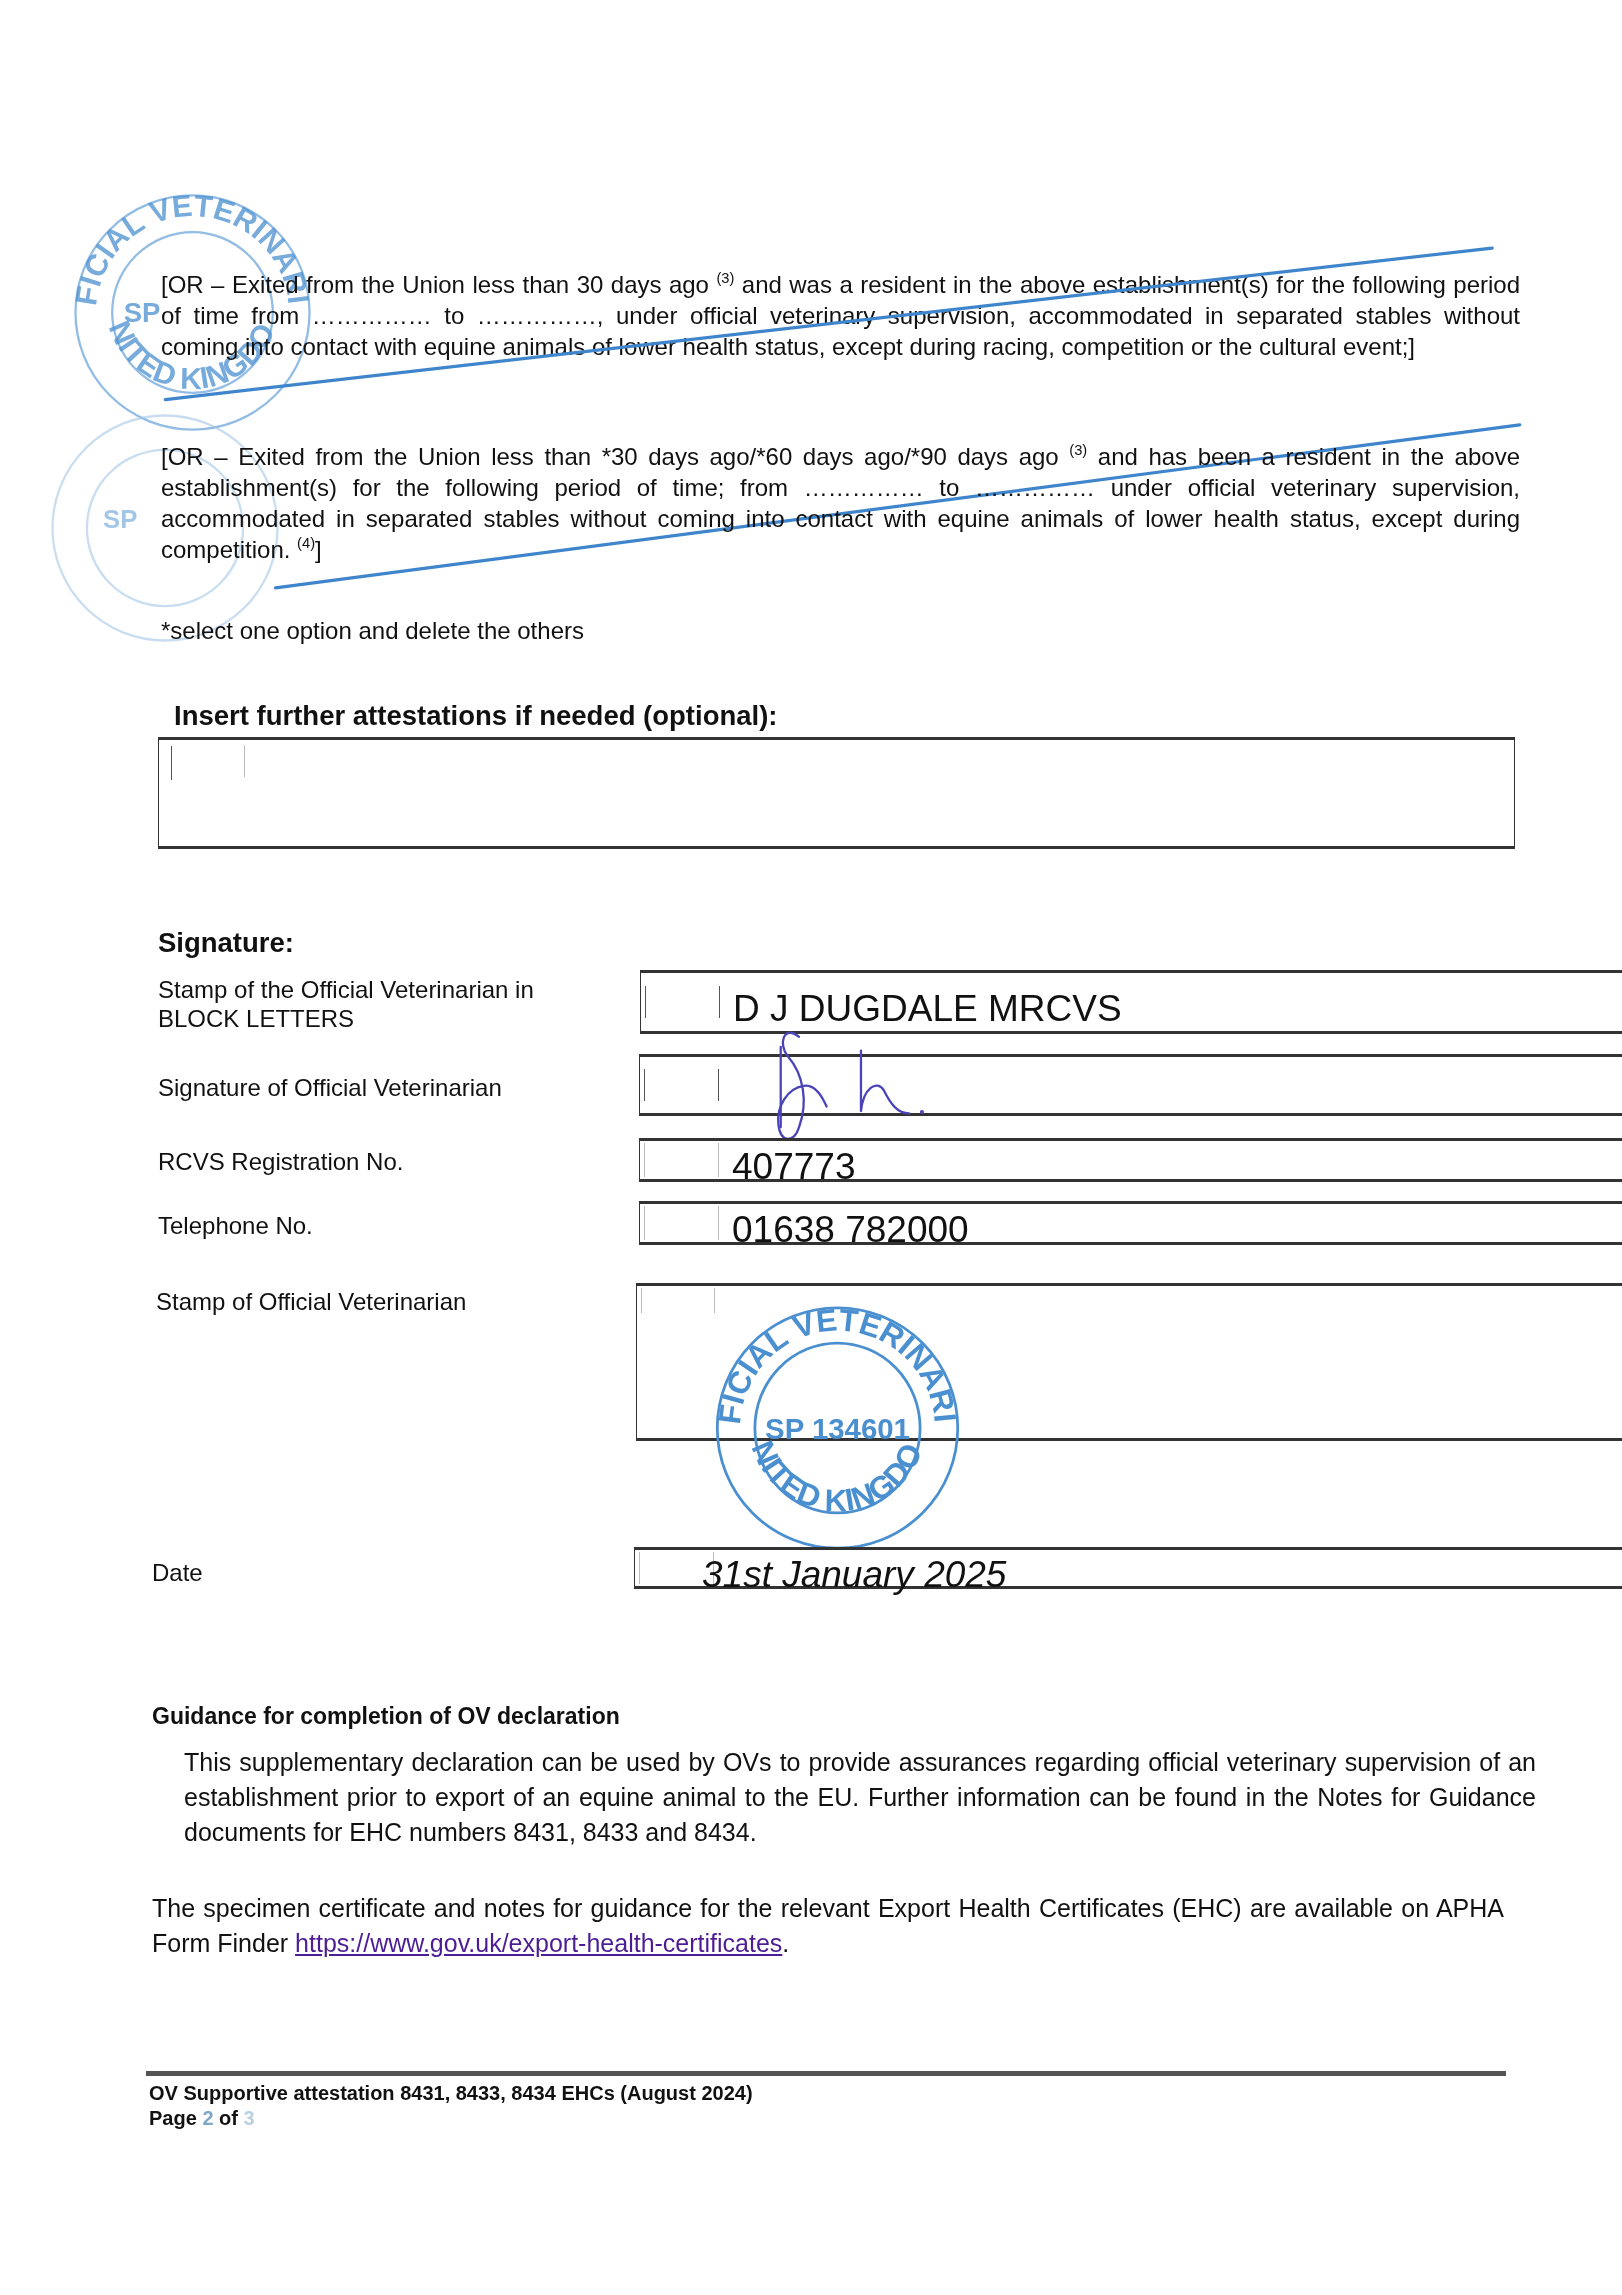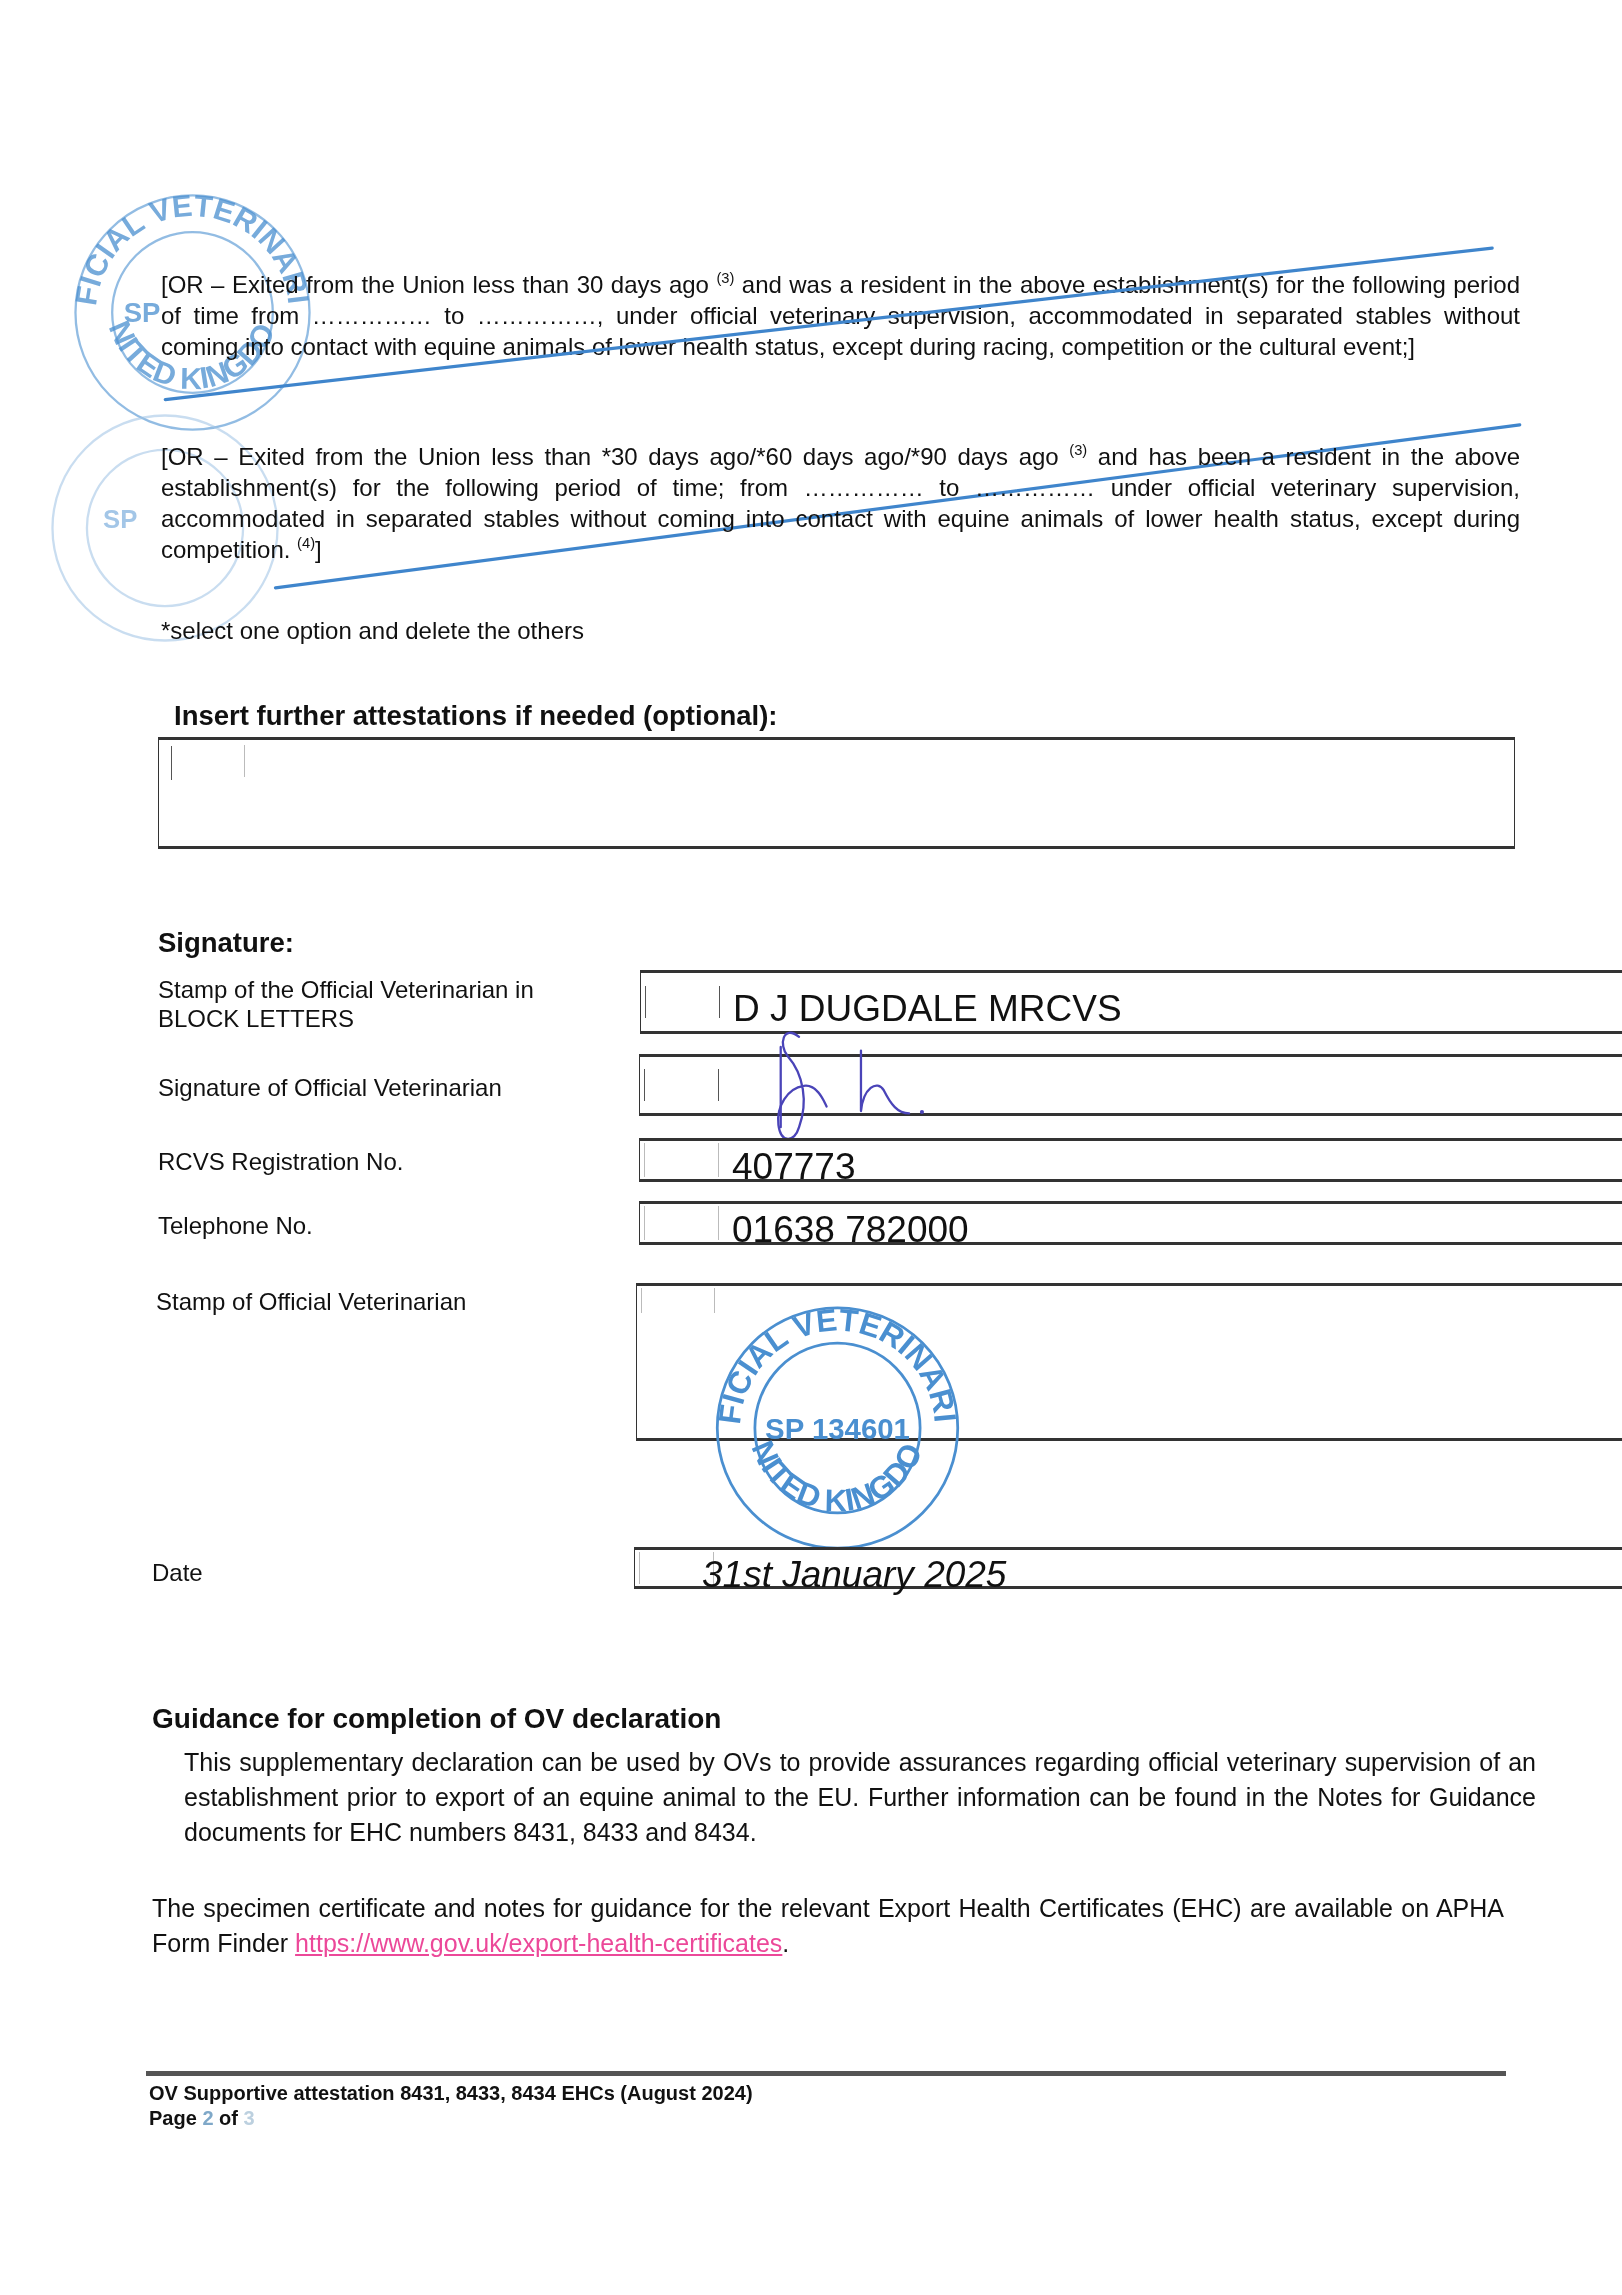--- a/index.html
+++ b/index.html
@@ -10,21 +10,21 @@
   .para sup { font-size: 14.7px; vertical-align: 10px; line-height: 0; }
   .note { position: absolute; font-size: 24px; line-height: 31px; }
   .bold-heading { position: absolute; font-weight: bold; }
   .box { position: absolute; border: 1.8px solid #333; border-top-width: 3.2px; border-bottom-width: 3.2px; box-sizing: border-box; background: transparent; }
   .box .inner-tick { position: absolute; top: 22%; height: 56%; width: 1.4px; background: #555; }
   .box .inner-tick.light { background: #bbb; }
   .box .value { position: absolute; left: 92px; font-size: 37px; line-height: 1; white-space: nowrap; }
   .label { position: absolute; font-size: 24px; line-height: 28.5px; }
   .stamp-text { fill: #4a8fd0; font-family: "Liberation Sans", sans-serif; font-weight: bold; }
   .footer-text { position: absolute; font-size: 20px; line-height: 26px; font-weight: bold; }
-  .link { color: #ec4899; text-decoration: underline; }
+  .link { color: #4c1d95; text-decoration: underline; }
   .pg { color: #7fa8c8; }
   .pg2 { color: #bcd0df; }
 </style>
 </head>
 <body>
 
 <svg class="abs" style="left:64px;top:184px;" width="257" height="257" viewBox="0 0 560 560">
   <defs>
     <path id="arcTopA" d="M 70 280 A 210 210 0 0 1 490 280"></path>
     <path id="arcBotA" d="M 95 300 A 190 190 0 0 0 465 300"></path>
@@ -123,21 +123,21 @@
   <text class="stamp-text" x="280" y="295" font-size="64" text-anchor="middle">SP 134601</text>
 </svg>
 
 <div class="label" style="left:152px;top:1559px;">Date</div>
 <div class="box" style="left:634px;top:1547px;width:1333px;height:42px;">
   <div class="inner-tick light" style="left:3.7px;top:5%;height:90%;"></div>
   <div class="inner-tick light" style="left:78px;top:5%;height:90%;"></div>
   <div class="value" style="top:6.4px;left:67px;font-style:italic;">31st January 2025</div>
 </div>
 
-<div class="bold-heading" style="left:152px;top:1703px;font-size:28px;">Guidance for completion of OV declaration</div>
+<div class="bold-heading" style="left:152px;top:1703px;font-size:23px;">Guidance for completion of OV declaration</div>
 <div class="para" style="left:152px;top:1745px;width:1352px;line-height:35px;font-size:25px;margin-left:32px;">This supplementary declaration can be used by OVs to provide assurances regarding official veterinary supervision of an establishment prior to export of an equine animal to the EU. Further information can be found in the Notes for Guidance documents for EHC numbers 8431, 8433 and 8434.</div>
 <div class="para" style="left:152px;top:1891px;width:1352px;line-height:35px;font-size:25px;">
   <span>The specimen certificate and notes for guidance for the relevant Export Health Certificates (EHC) are available on APHA Form Finder</span>
   <a class="link">https://www.gov.uk/export-health-certificates</a><span>.</span>
 </div>
 
 <div class="abs" style="left:146px;top:2071px;width:1360px;height:4.6px;background:#555;"></div>
 <div class="footer-text" style="left:149px;top:2080px;">OV Supportive attestation 8431, 8433, 8434 EHCs (August 2024)</div>
 <div class="footer-text" style="left:149px;top:2105px;">
   <span>Page</span>

